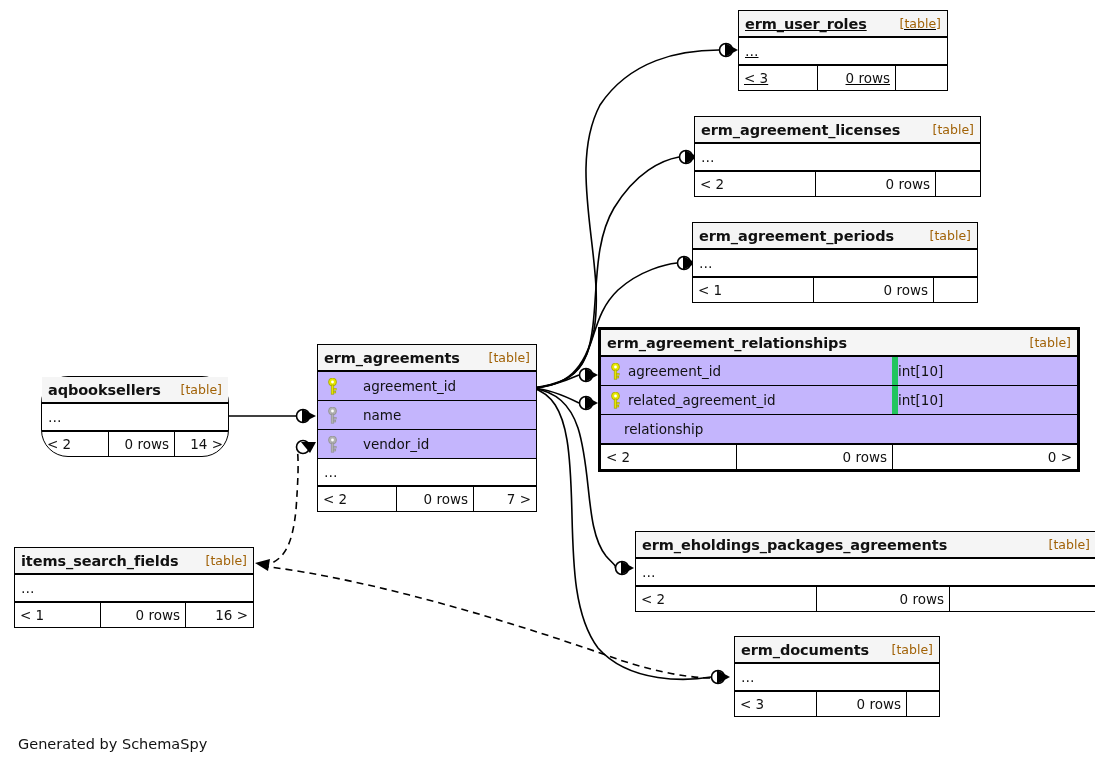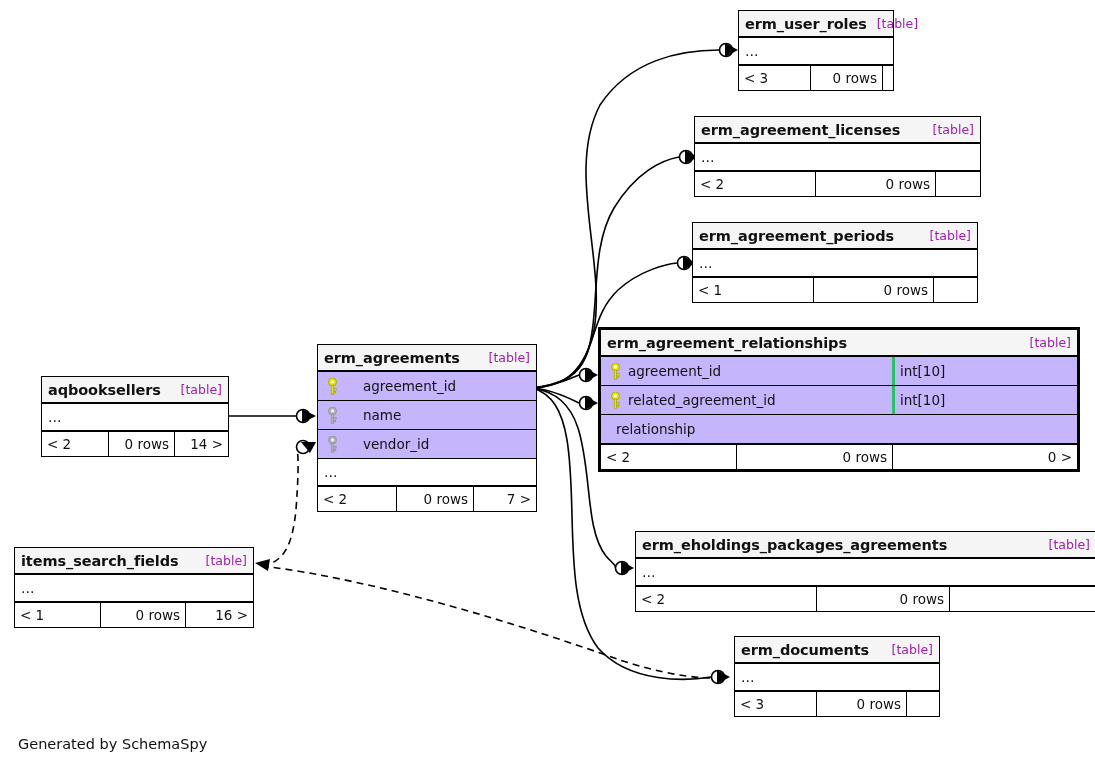--- a/index.html
+++ b/index.html
@@ -10,47 +10,47 @@
   #edges{position:absolute;left:0;top:0;width:1095px;height:768px;}
 
   
   .tbl{position:absolute;box-sizing:border-box;border:1px solid #000;background:#fff;}
   .tbl.focus{border:3px solid #000;}
 
   .thead{display:flex;align-items:center;justify-content:space-between;
          background:#f5f5f5;border-bottom:2px solid #000;box-sizing:border-box;
          padding:0 6px;height:27px;white-space:nowrap;}
   .tname{font-weight:bold;font-size:14.5px;color:#111;letter-spacing:-0.1px;}
-  .ttag{font-size:12.5px;color:#a21caf;padding-left:10px;}
+  .ttag{font-size:12.5px;color:#a16207;padding-left:10px;}
 
   .row{display:flex;align-items:center;box-sizing:border-box;
        border-bottom:1px solid #000;height:29px;background:#c4b5fd;white-space:nowrap;}
   .row:last-child{border-bottom:none;}
   .rowdots{box-sizing:border-box;border-bottom:1px solid #000;height:27px;
            display:flex;align-items:center;padding-left:6px;font-size:13.5px;color:#111;}
 
   .colname{flex:1;display:flex;align-items:center;padding-left:4px;overflow:hidden;}
-  .coltype{box-sizing:border-box;border-left:3px solid #22c55e;padding-left:5px;
+  .coltype{box-sizing:border-box;border-left:6px solid #22c55e;
            font-size:13.5px;color:#111;display:flex;align-items:center;height:100%;}
   .clabel{font-size:13.5px;color:#111;}
 
   
   .keyico{width:13px;height:17px;flex:0 0 13px;margin-right:6px;margin-left:4px;}
 
   
   .tfoot{display:flex;height:25px;box-sizing:border-box;border-top:1px solid #000;}
   .tfoot > div{box-sizing:border-box;display:flex;align-items:center;
                font-size:13.5px;color:#111;padding:0 5px;height:100%;}
   .fl{justify-content:flex-start;}
   .fc{justify-content:flex-end;}
   .fr{justify-content:flex-end;border-left:1px solid #000;}
   .fmid{border-left:1px solid #000;}
 
   
-  .noindent{padding-left:15px;}
+  .noindent{padding-left:23px;}
 
   #footer-note{position:absolute;left:18px;top:736px;font-size:14.5px;color:#111;}
 </style>
 </head>
 <body>
 
 <div id="canvas">
 
   <svg id="edges" viewBox="0 0 1095 768" xmlns="http://www.w3.org/2000/svg">
     <defs>
@@ -111,21 +111,21 @@
       <circle cx="303" cy="416" r="6.5" fill="#fff"></circle>
       <path d="M316,416 L302,409 L302,423 Z" fill="#000" stroke="none"></path>
 
       <circle cx="303" cy="447" r="6.5" fill="#fff"></circle>
       <path d="M316,442 L301,442 L310,453 Z" fill="#000" stroke="none"></path>
 
       <path d="M255,563 L270,559 L268,571 Z" fill="#000" stroke="none"></path>
     </g>
   </svg>
 
-  <div class="tbl" style="left:738px;top:10px;width:156px;">
+  <div class="tbl" style="left:738px;top:10px;width:210px;text-decoration:underline;">
     <div class="thead">
       <span class="tname">erm_user_roles</span>
       <span class="ttag">[table]</span>
     </div>
     <div class="rowdots">…</div>
     <div class="tfoot">
       <div class="fl" style="width:78px;">&lt; 3</div>
       <div class="fc fmid" style="width:78px;">0 rows</div>
       <div class="fr" style="flex:1;"></div>
     </div>
@@ -252,21 +252,21 @@
 
     <div class="rowdots">…</div>
 
     <div class="tfoot">
       <div class="fl" style="width:78px;">&lt; 2</div>
       <div class="fc fmid" style="width:77px;">0 rows</div>
       <div class="fr" style="flex:1;">7 &gt;</div>
     </div>
   </div>
 
-  <div class="tbl" style="left:41px;top:376px;width:188px;">
+  <div class="tbl" style="left:41px;top:376px;width:188px;border-radius:27px;">
     <div class="thead">
       <span class="tname">aqbooksellers</span>
       <span class="ttag">[table]</span>
     </div>
     <div class="rowdots">…</div>
     <div class="tfoot">
       <div class="fl" style="width:66px;">&lt; 2</div>
       <div class="fc fmid" style="width:66px;">0 rows</div>
       <div class="fr" style="flex:1;">14 &gt;</div>
     </div>

